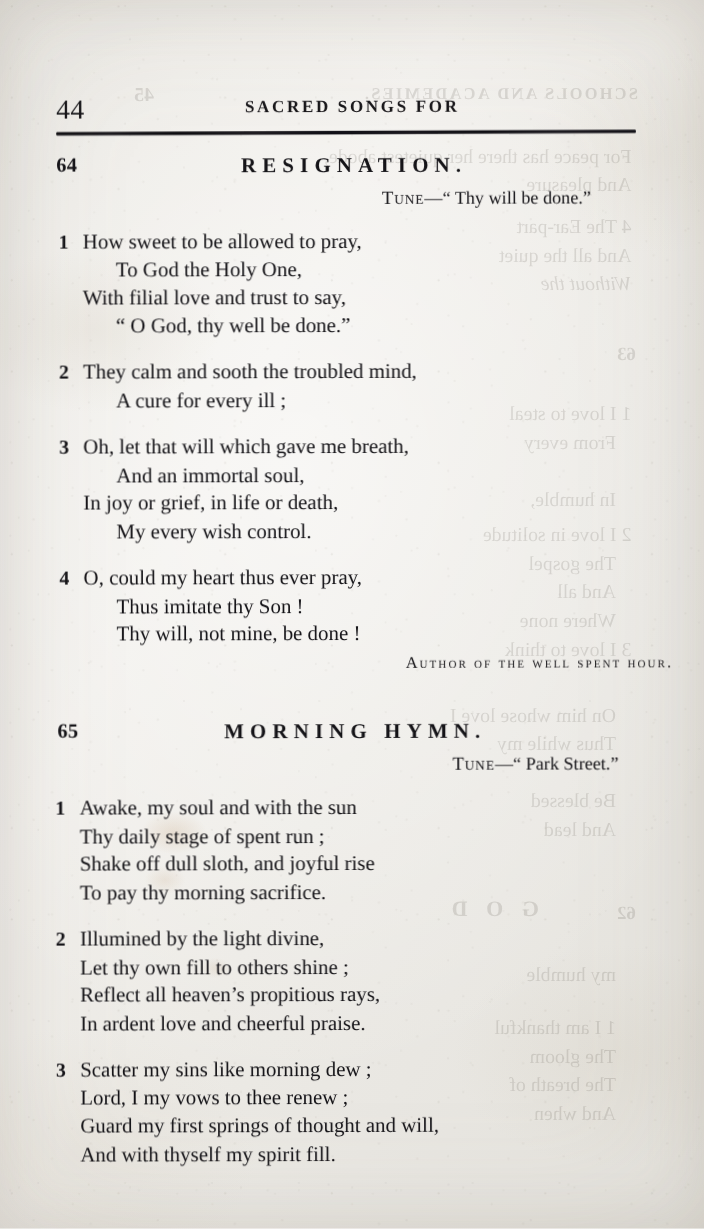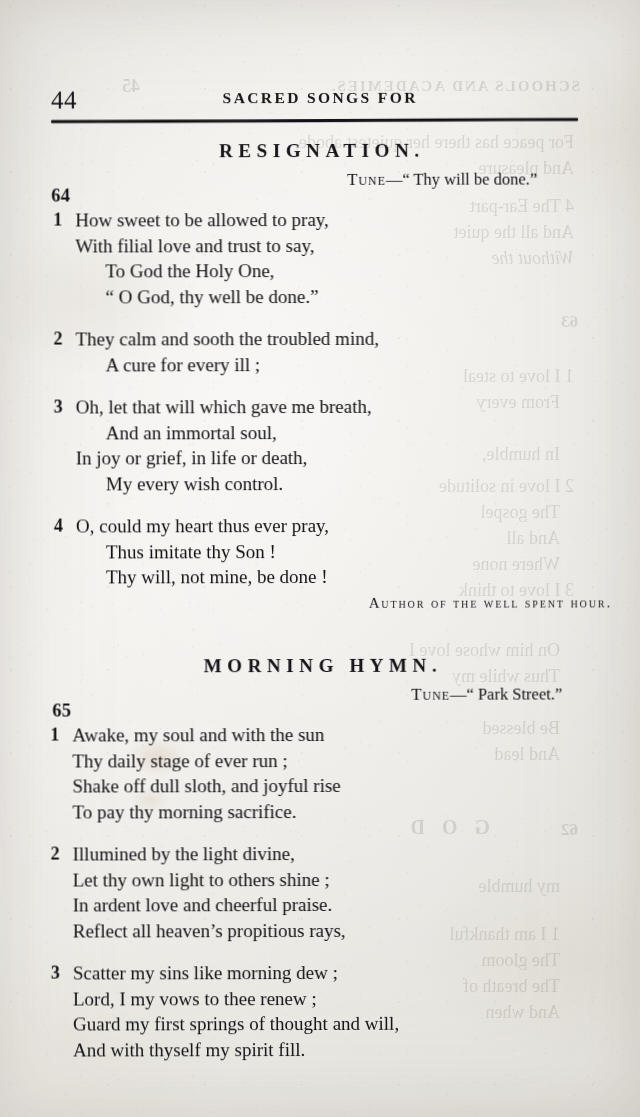--- a/index.html
+++ b/index.html
@@ -121,21 +121,20 @@
   .hymn { position: absolute; left: 0; right: 0; }
 
   .hymn-head { position: relative; height: 30px; }
   .hymn-no {
     position: absolute;
     left: 52px;
     top: 0;
     font-size: 18.5px;
     font-weight: 700;
     letter-spacing: 0.3px;
-    margin-top: 45px;
   }
   .hymn-title {
     position: absolute;
     left: 0; right: 0;
     top: 0;
     text-align: center;
     font-size: 19px;
     font-weight: 700;
     letter-spacing: 5.6px;
     text-indent: 5.6px;
@@ -252,22 +251,22 @@
         <div class="hymn-title">RESIGNATION.</div>
       </div>
 
       <div class="tune">
         <span class="tune-word">Tune</span><span class="tune-dash">—</span><span class="tune-name">“ Thy will be done.”</span>
       </div>
 
       <div class="verse">
         <span class="vnum">1</span>
         <div class="vline">How sweet to be allowed to pray,</div>
+        <div class="vline ind">To God the Holy One,</div>
         <div class="vline">With filial love and trust to say,</div>
-        <div class="vline ind">To God the Holy One,</div>
         <div class="vline ind">“ O God, thy well be done.”</div>
       </div>
 
       <div class="verse">
         <span class="vnum">2</span>
         <div class="vline">They calm and sooth the troubled mind,</div>
         <div class="vline ind">A cure for every ill ;</div>
       </div>
 
       <div class="verse">
@@ -295,31 +294,31 @@
         <div class="hymn-title">MORNING HYMN.</div>
       </div>
 
       <div class="tune" style="padding-right:78px;">
         <span class="tune-word">Tune</span><span class="tune-dash">—</span><span class="tune-name">“ Park Street.”</span>
       </div>
 
       <div class="verse" style="margin-left:72px;">
         <span class="vnum">1</span>
         <div class="vline">Awake, my soul and with the sun</div>
-        <div class="vline">Thy daily stage of ever run ;</div>
+        <div class="vline">Thy daily stage of spent run ;</div>
         <div class="vline">Shake off dull sloth, and joyful rise</div>
         <div class="vline">To pay thy morning sacrifice.</div>
       </div>
 
       <div class="verse" style="margin-left:72px;">
         <span class="vnum">2</span>
         <div class="vline">Illumined by the light divine,</div>
-        <div class="vline">Let thy own light to others shine ;</div>
+        <div class="vline">Let thy own fill to others shine ;</div>
+        <div class="vline">Reflect all heaven’s propitious rays,</div>
         <div class="vline">In ardent love and cheerful praise.</div>
-        <div class="vline">Reflect all heaven’s propitious rays,</div>
       </div>
 
       <div class="verse" style="margin-left:72px;">
         <span class="vnum">3</span>
         <div class="vline">Scatter my sins like morning dew ;</div>
         <div class="vline">Lord, I my vows to thee renew ;</div>
         <div class="vline">Guard my first springs of thought and will,</div>
         <div class="vline">And with thyself my spirit fill.</div>
       </div>
     </div>

